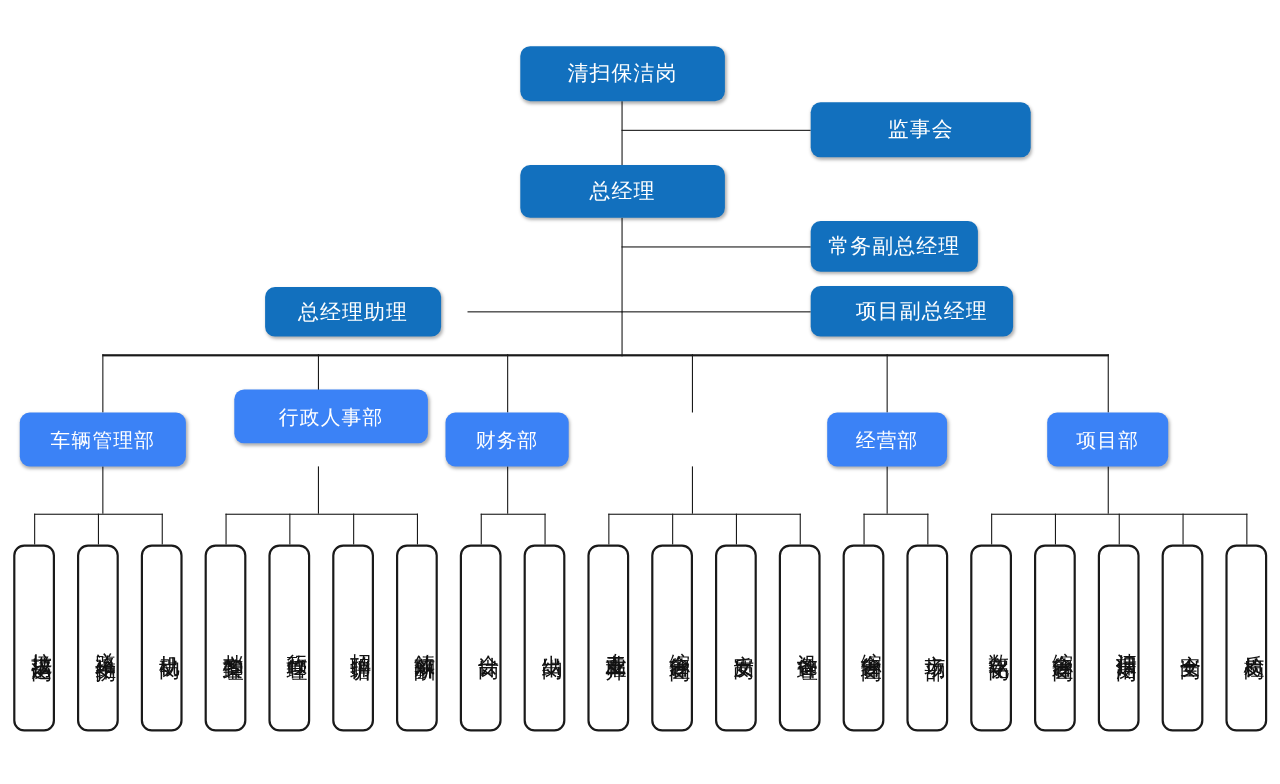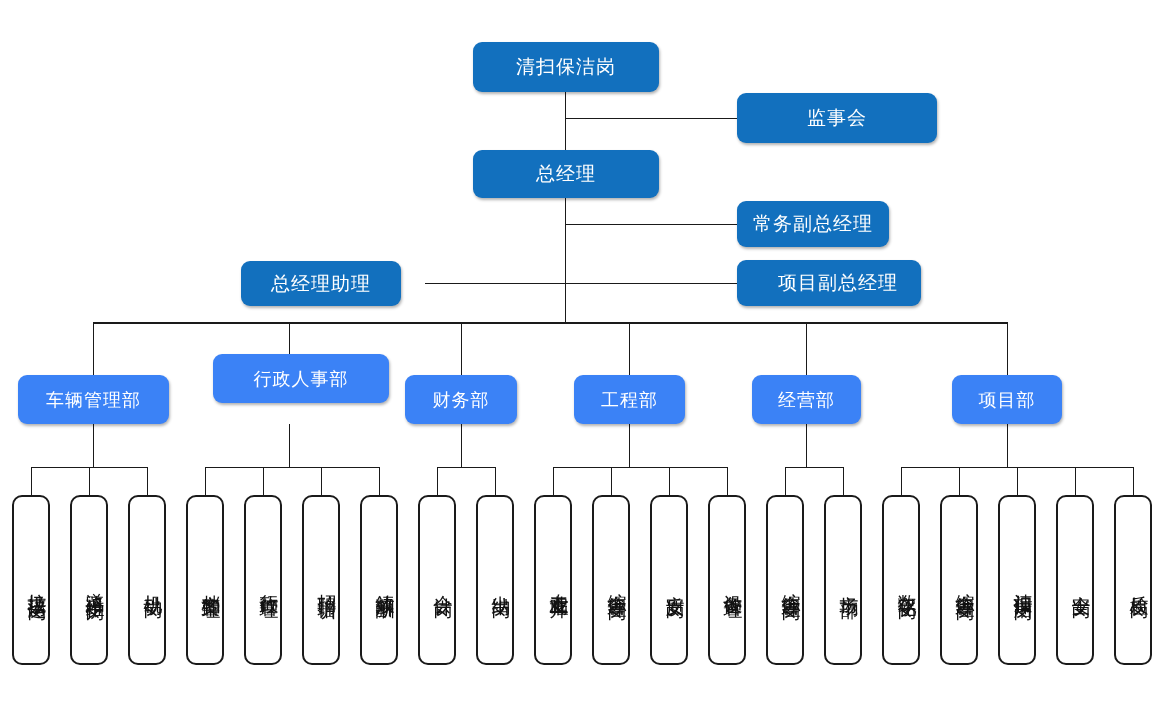--- a/index.html
+++ b/index.html
@@ -146,21 +146,20 @@
   <div class="node blue" style="left:737px; top:260px; width:184px; height:46px;padding-left:18px;">项目副总经理</div>
 
   <div class="node blue" style="left:241px; top:261px; width:160px; height:45px;">总经理助理</div>
 
   <div class="node orange" style="left:18px; top:375px; width:151px; height:49px;">车辆管理部</div>
 
   <div class="node orange" style="left:213px; top:354px; width:176px; height:49px;">行政人事部</div>
 
   <div class="node orange" style="left:405px; top:375px; width:112px; height:49px;">财务部</div>
 
-  <div class="node orange" style="left:574px; top:375px; width:111px; height:49px;">工程部</div>
 
   <div class="node orange" style="left:752px; top:375px; width:109px; height:49px;">经营部</div>
 
   <div class="node orange" style="left:952px; top:375px; width:110px; height:49px;">项目部</div>
 
   <div class="node leaf" style="left:12px; top:495px; width:38px; height:170px;">
       <span>垃圾清运岗</span>
     </div>
   <div class="node leaf" style="left:70px; top:495px; width:38px; height:170px;">
       <span>道路维护岗</span>

